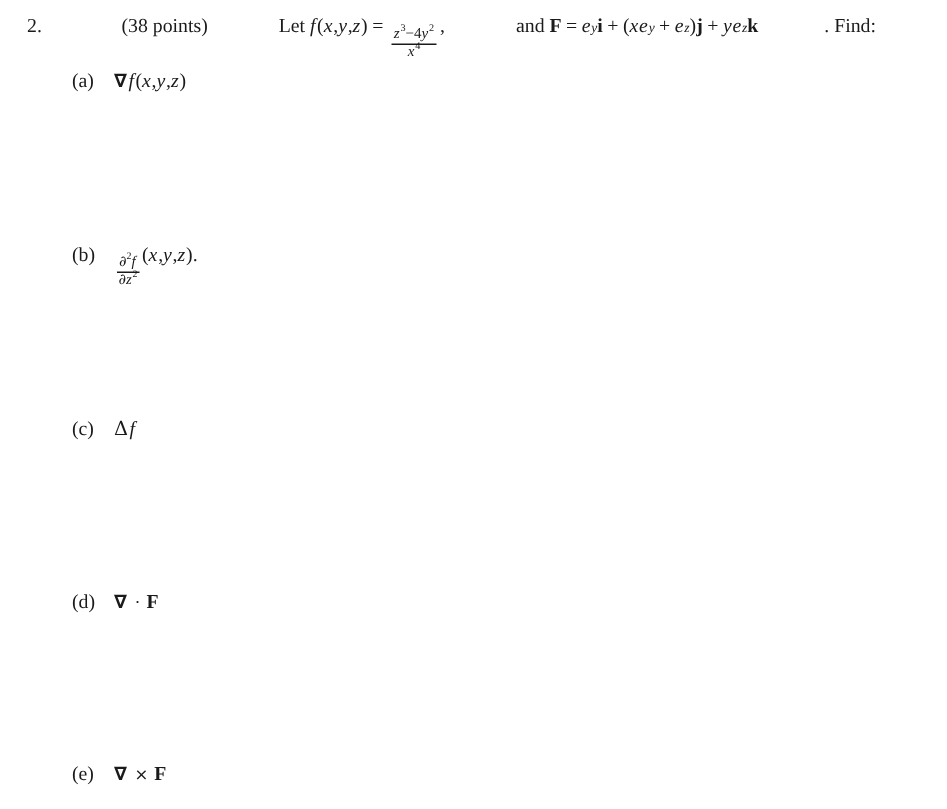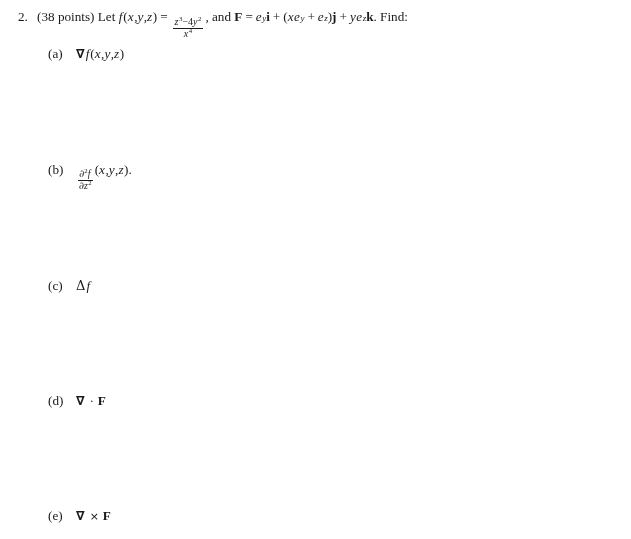--- a/index.html
+++ b/index.html
@@ -32,21 +32,21 @@
     line-height: 20px;
     white-space: nowrap;
     display: flex;
     align-items: baseline;
   }
   .problem-number {
     display: inline-block;
     width: 19px;
     text-align: left;
   }
-  .stmt-text { white-space: pre; }
+  .stmt-text { white-space: pre; margin-left: 44px; }
 
   
   .part {
     position: absolute;
     left: 48px;
     font-size: 13.2px;
     line-height: 20px;
     white-space: nowrap;
     display: flex;
     align-items: baseline;

